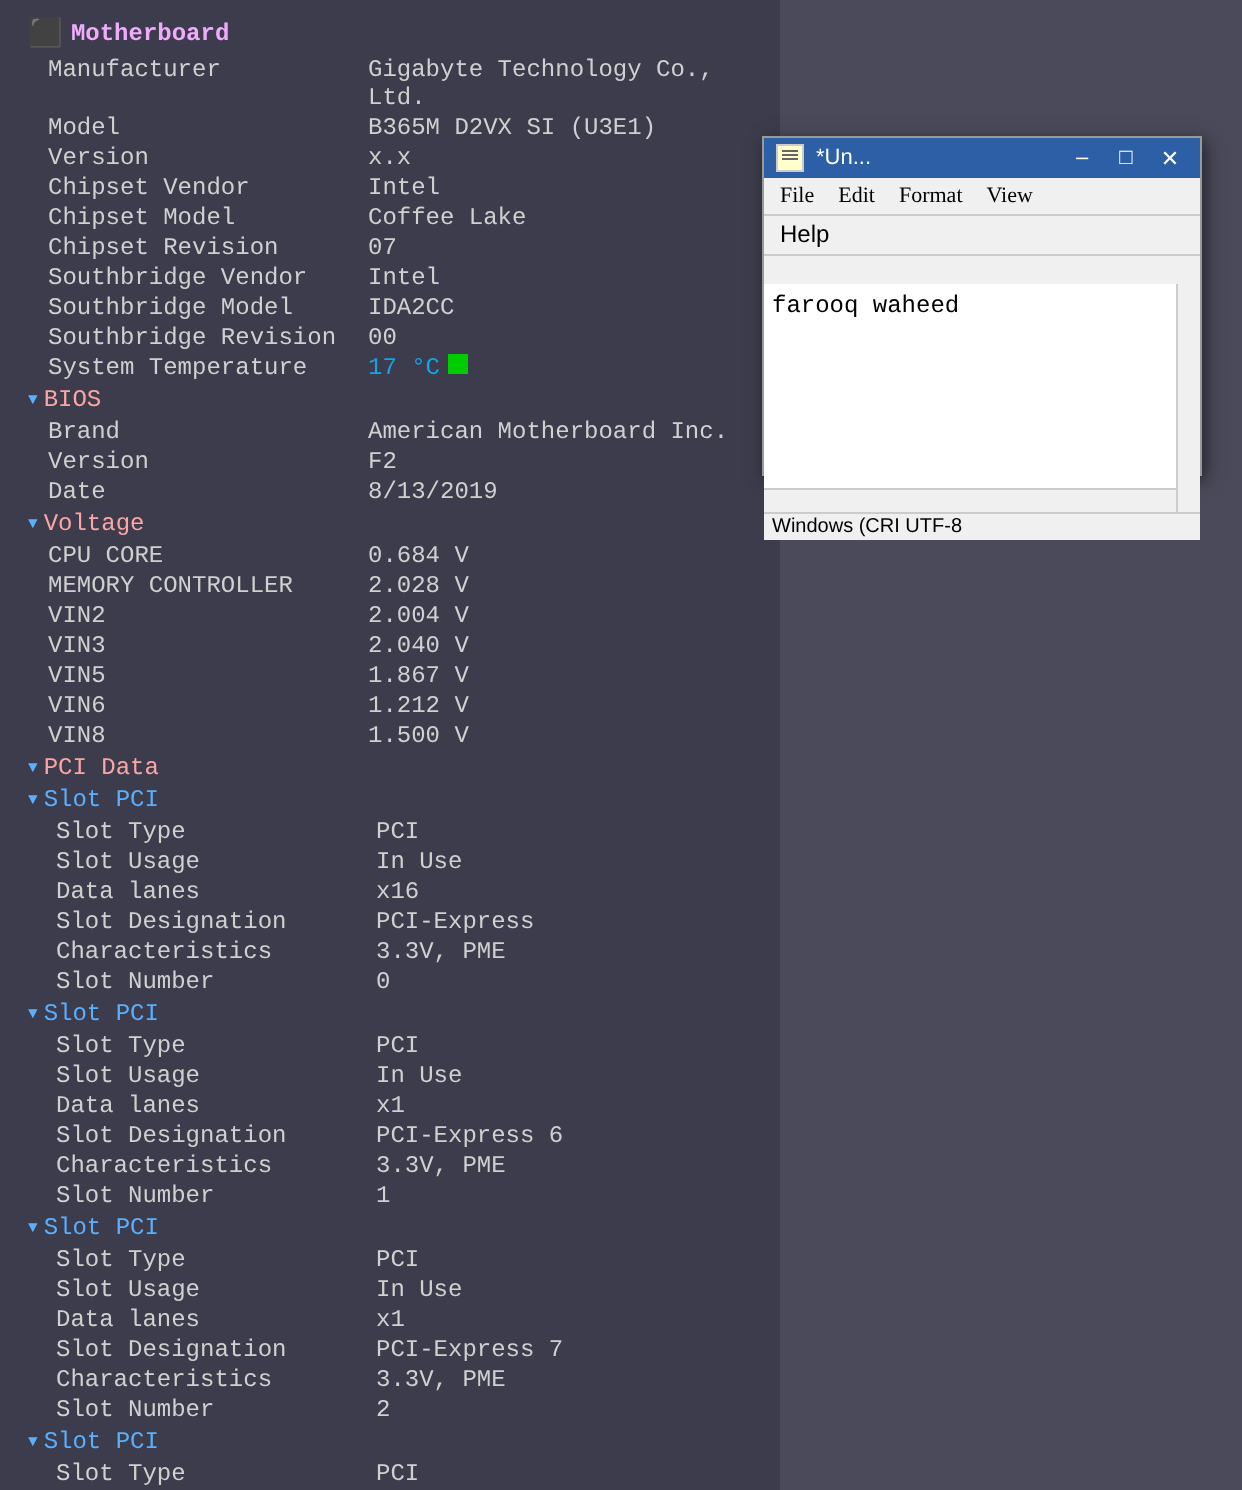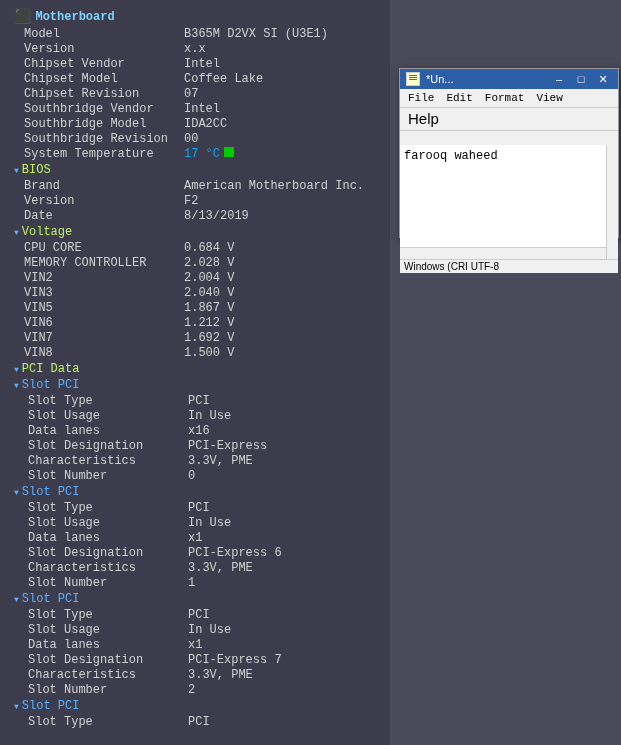--- a/index.html
+++ b/index.html
@@ -24,21 +24,21 @@
     }
 
     .section-header {
       display: flex;
       align-items: center;
       gap: 4px;
       margin-bottom: 2px;
     }
 
     .motherboard-title {
-      color: #7dd3fc;
+      color: #f0abfc;
       font-weight: bold;
       font-size: 12px;
     }
 
     .info-table {
       padding-left: 10px;
       margin-bottom: 2px;
     }
 
     .info-row {
@@ -75,41 +75,41 @@
       cursor: pointer;
       margin: 2px 0;
     }
 
     .arrow {
       color: #5aafff;
       font-size: 8px;
     }
 
     .collapse-label {
-      color: #bef264;
+      color: #fca5a5;
       font-size: 12px;
     }
 
     .subsection {
       padding-left: 10px;
     }
 
     .sub-collapsible {
       display: flex;
       align-items: center;
       gap: 3px;
       cursor: pointer;
       margin: 2px 0;
     }
 
     
     .notepad-window {
       position: absolute;
       top: 68px;
-      left: 399px;
+      left: 381px;
       width: 220px;
       height: 170px;
       background: #f0f0f0;
       border: 1px solid #999;
       box-shadow: 2px 2px 8px rgba(0,0,0,0.5);
     }
 
     .notepad-titlebar {
       background: #2d5fa6;
       color: white;
@@ -163,21 +163,21 @@
       align-items: center;
       justify-content: center;
       font-family: Arial, sans-serif;
     }
 
     .notepad-menubar {
       display: flex;
       gap: 8px;
       padding: 2px 6px;
       background: #f0f0f0;
-      font-family: Liberation Mono, monospace;
+      font-family: Liberation Serif, serif;
       font-size: 11px;
       color: #000;
       border-bottom: 1px solid #ccc;
     }
 
     .menu-item {
       cursor: pointer;
       padding: 1px 2px;
     }
 
@@ -239,20 +239,24 @@
 
 <div class="main-panel">
 
   <div class="section-header indent-1">
     <span style="color:#22cc22; font-size:14px;">⬛</span>
     <span class="motherboard-title">Motherboard</span>
   </div>
 
   <div class="info-table indent-2">
     <div class="info-row">
+      <span class="info-label">Manufacturer</span>
+      <span class="info-value">Gigabyte Technology Co., Ltd.</span>
+    </div>
+    <div class="info-row">
       <span class="info-label">Model</span>
       <span class="info-value">B365M D2VX SI (U3E1)</span>
     </div>
     <div class="info-row">
       <span class="info-label">Version</span>
       <span class="info-value">x.x</span>
     </div>
     <div class="info-row">
       <span class="info-label">Chipset Vendor</span>
       <span class="info-value">Intel</span>
@@ -324,24 +328,20 @@
       <span class="info-label">VIN3</span>
       <span class="info-value">2.040 V</span>
     </div>
     <div class="info-row">
       <span class="info-label">VIN5</span>
       <span class="info-value">1.867 V</span>
     </div>
     <div class="info-row">
       <span class="info-label">VIN6</span>
       <span class="info-value">1.212 V</span>
-    </div>
-    <div class="info-row">
-      <span class="info-label">VIN7</span>
-      <span class="info-value">1.692 V</span>
     </div>
     <div class="info-row">
       <span class="info-label">VIN8</span>
       <span class="info-value">1.500 V</span>
     </div>
   </div>
 
   <div class="collapsible indent-1">
     <span class="arrow">▼</span>
     <span class="collapse-label">PCI Data</span>
@@ -472,21 +472,21 @@
       <button class="titlebar-btn">✕</button>
     </div>
   </div>
   <div class="notepad-menubar">
     <span class="menu-item">File</span>
     <span class="menu-item">Edit</span>
     <span class="menu-item">Format</span>
     <span class="menu-item">View</span>
   </div>
   <div style="padding: 2px 6px; background:#f0f0f0; border-bottom: 1px solid #ccc;">
-    <span class="menu-item" style="font-family: Segoe UI, sans-serif; font-size:15px; color:#000;">Help</span>
+    <span class="menu-item" style="font-family: Segoe UI, sans-serif; font-size:12px; color:#000;">Help</span>
   </div>
   <div class="notepad-content">
     <textarea class="notepad-text" style="font-family: &quot;Courier New&quot;, monospace; font-size: 12px; color: rgb(0, 0, 0); border: none; outline: none; resize: none; width: calc(100% - 12px); height: 70px;">farooq waheed</textarea>
     <div class="notepad-scrollbar-v"></div>
     <div class="notepad-scrollbar-h"></div>
   </div>
   <div class="notepad-status">
     <span>Windows (CRI  UTF-8</span>
   </div>
 </div>

